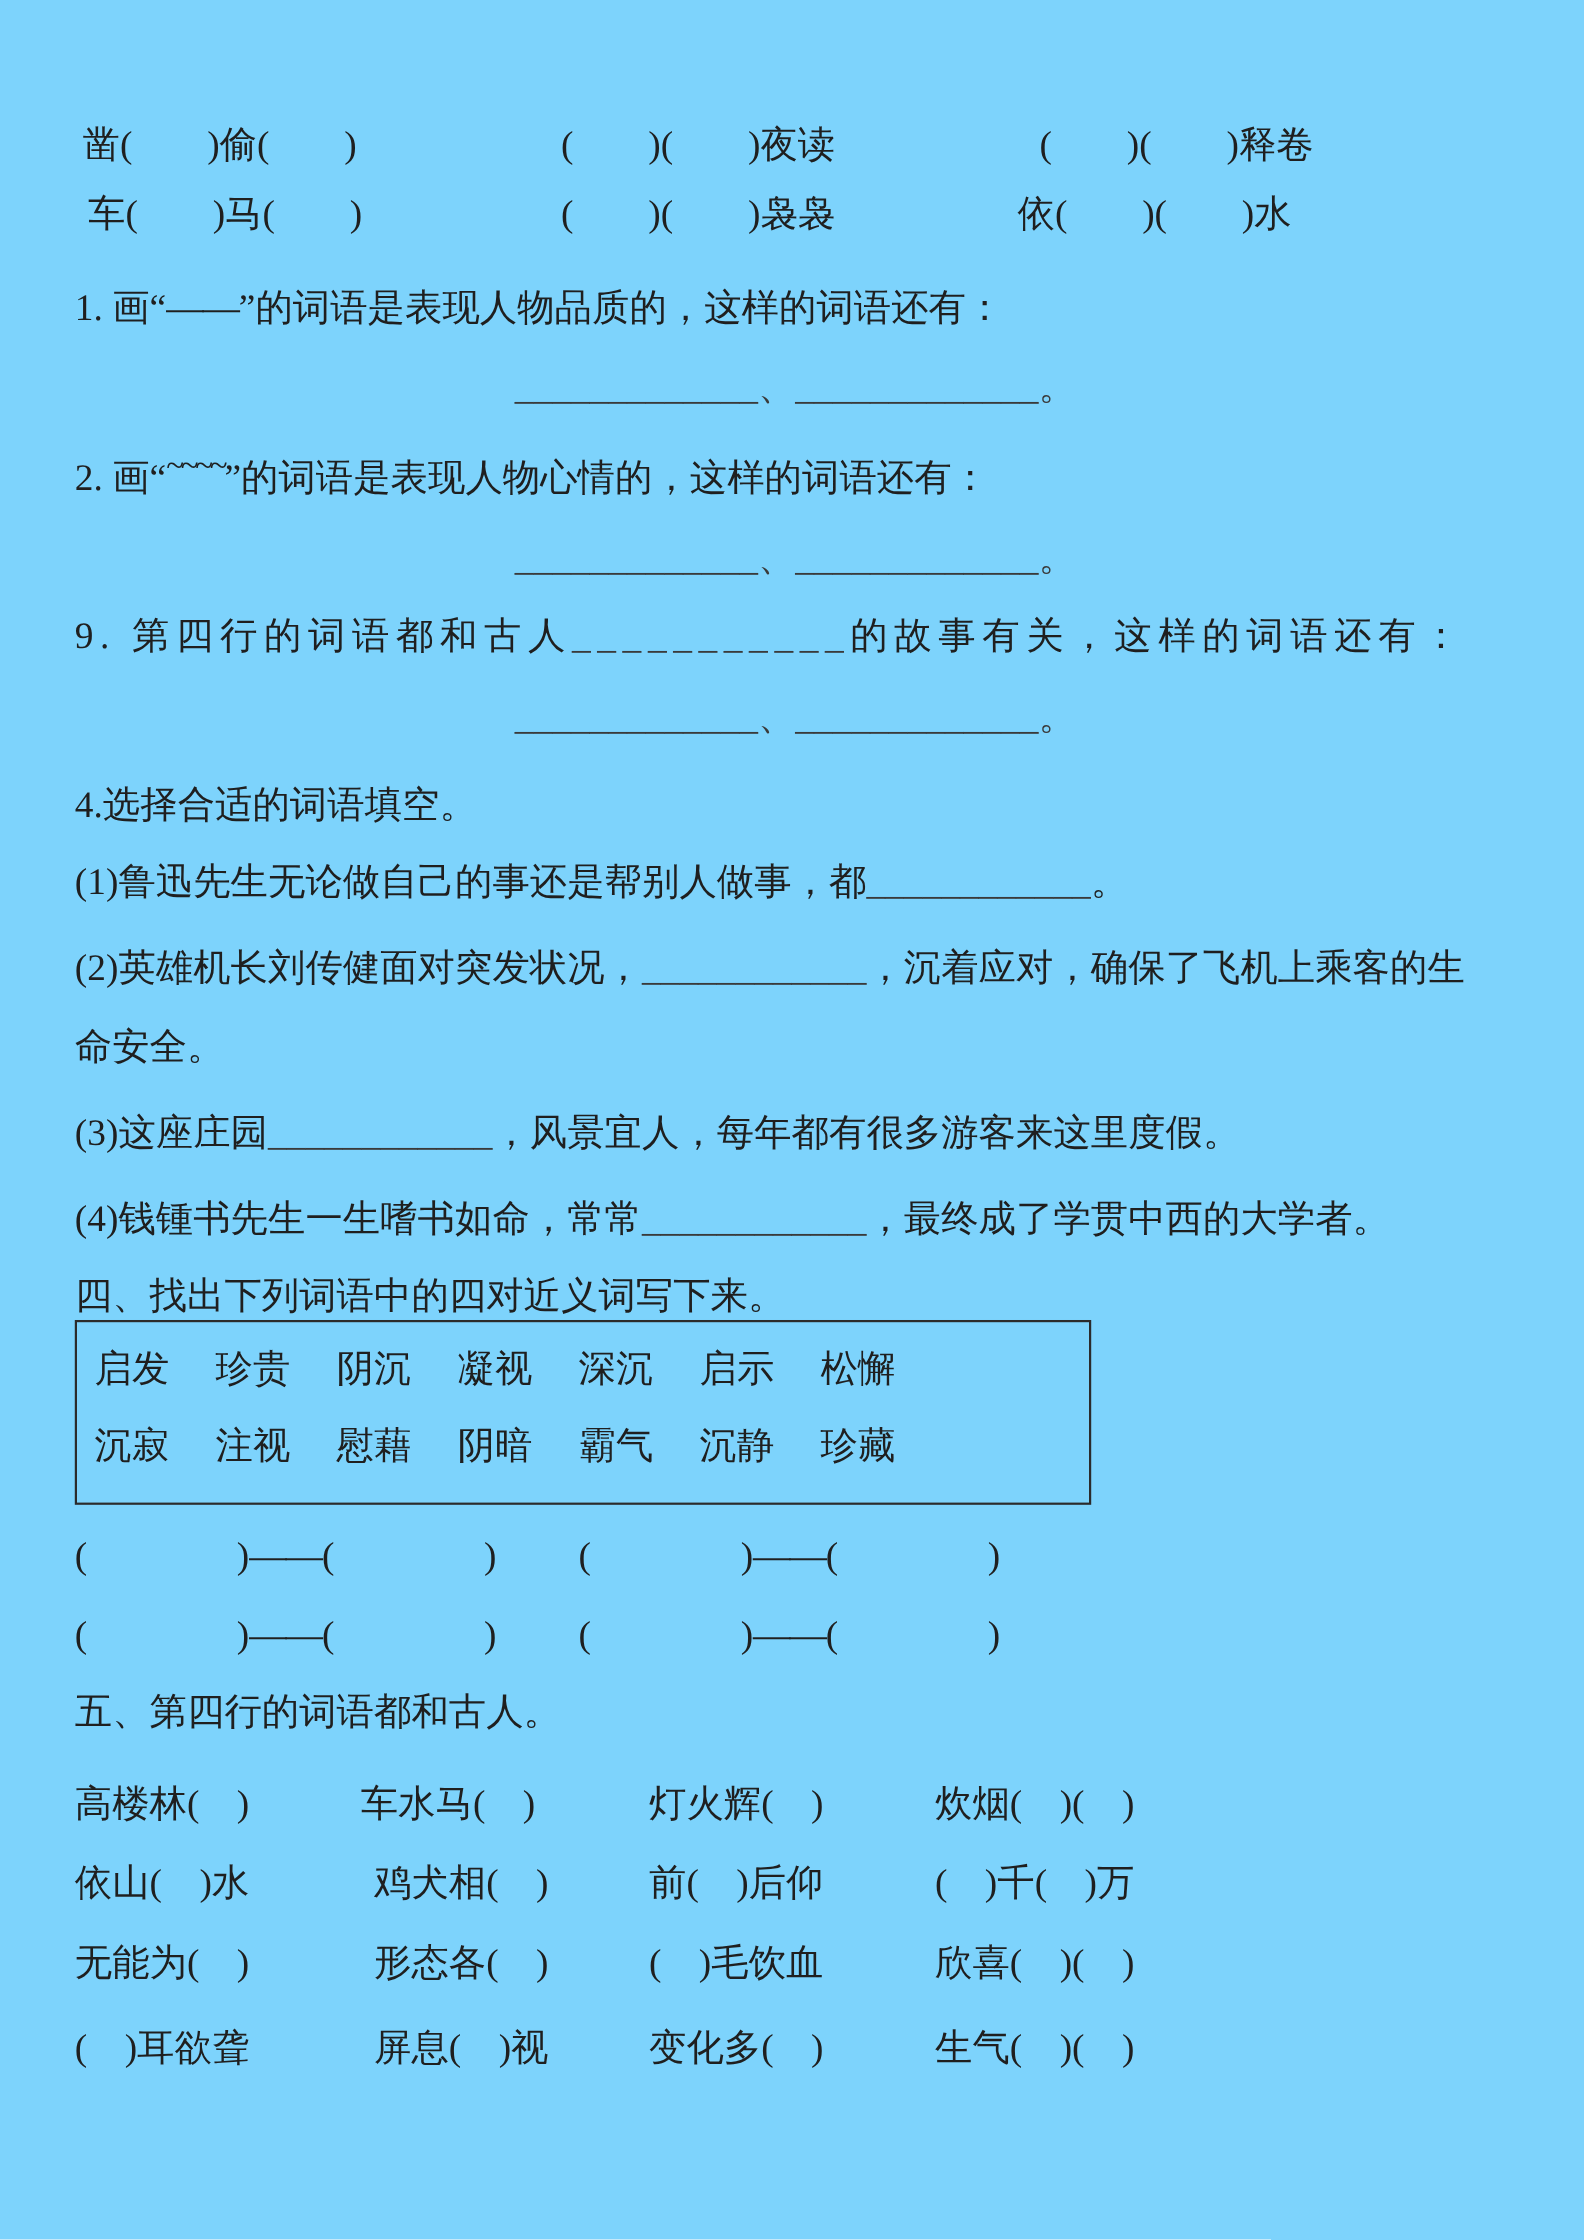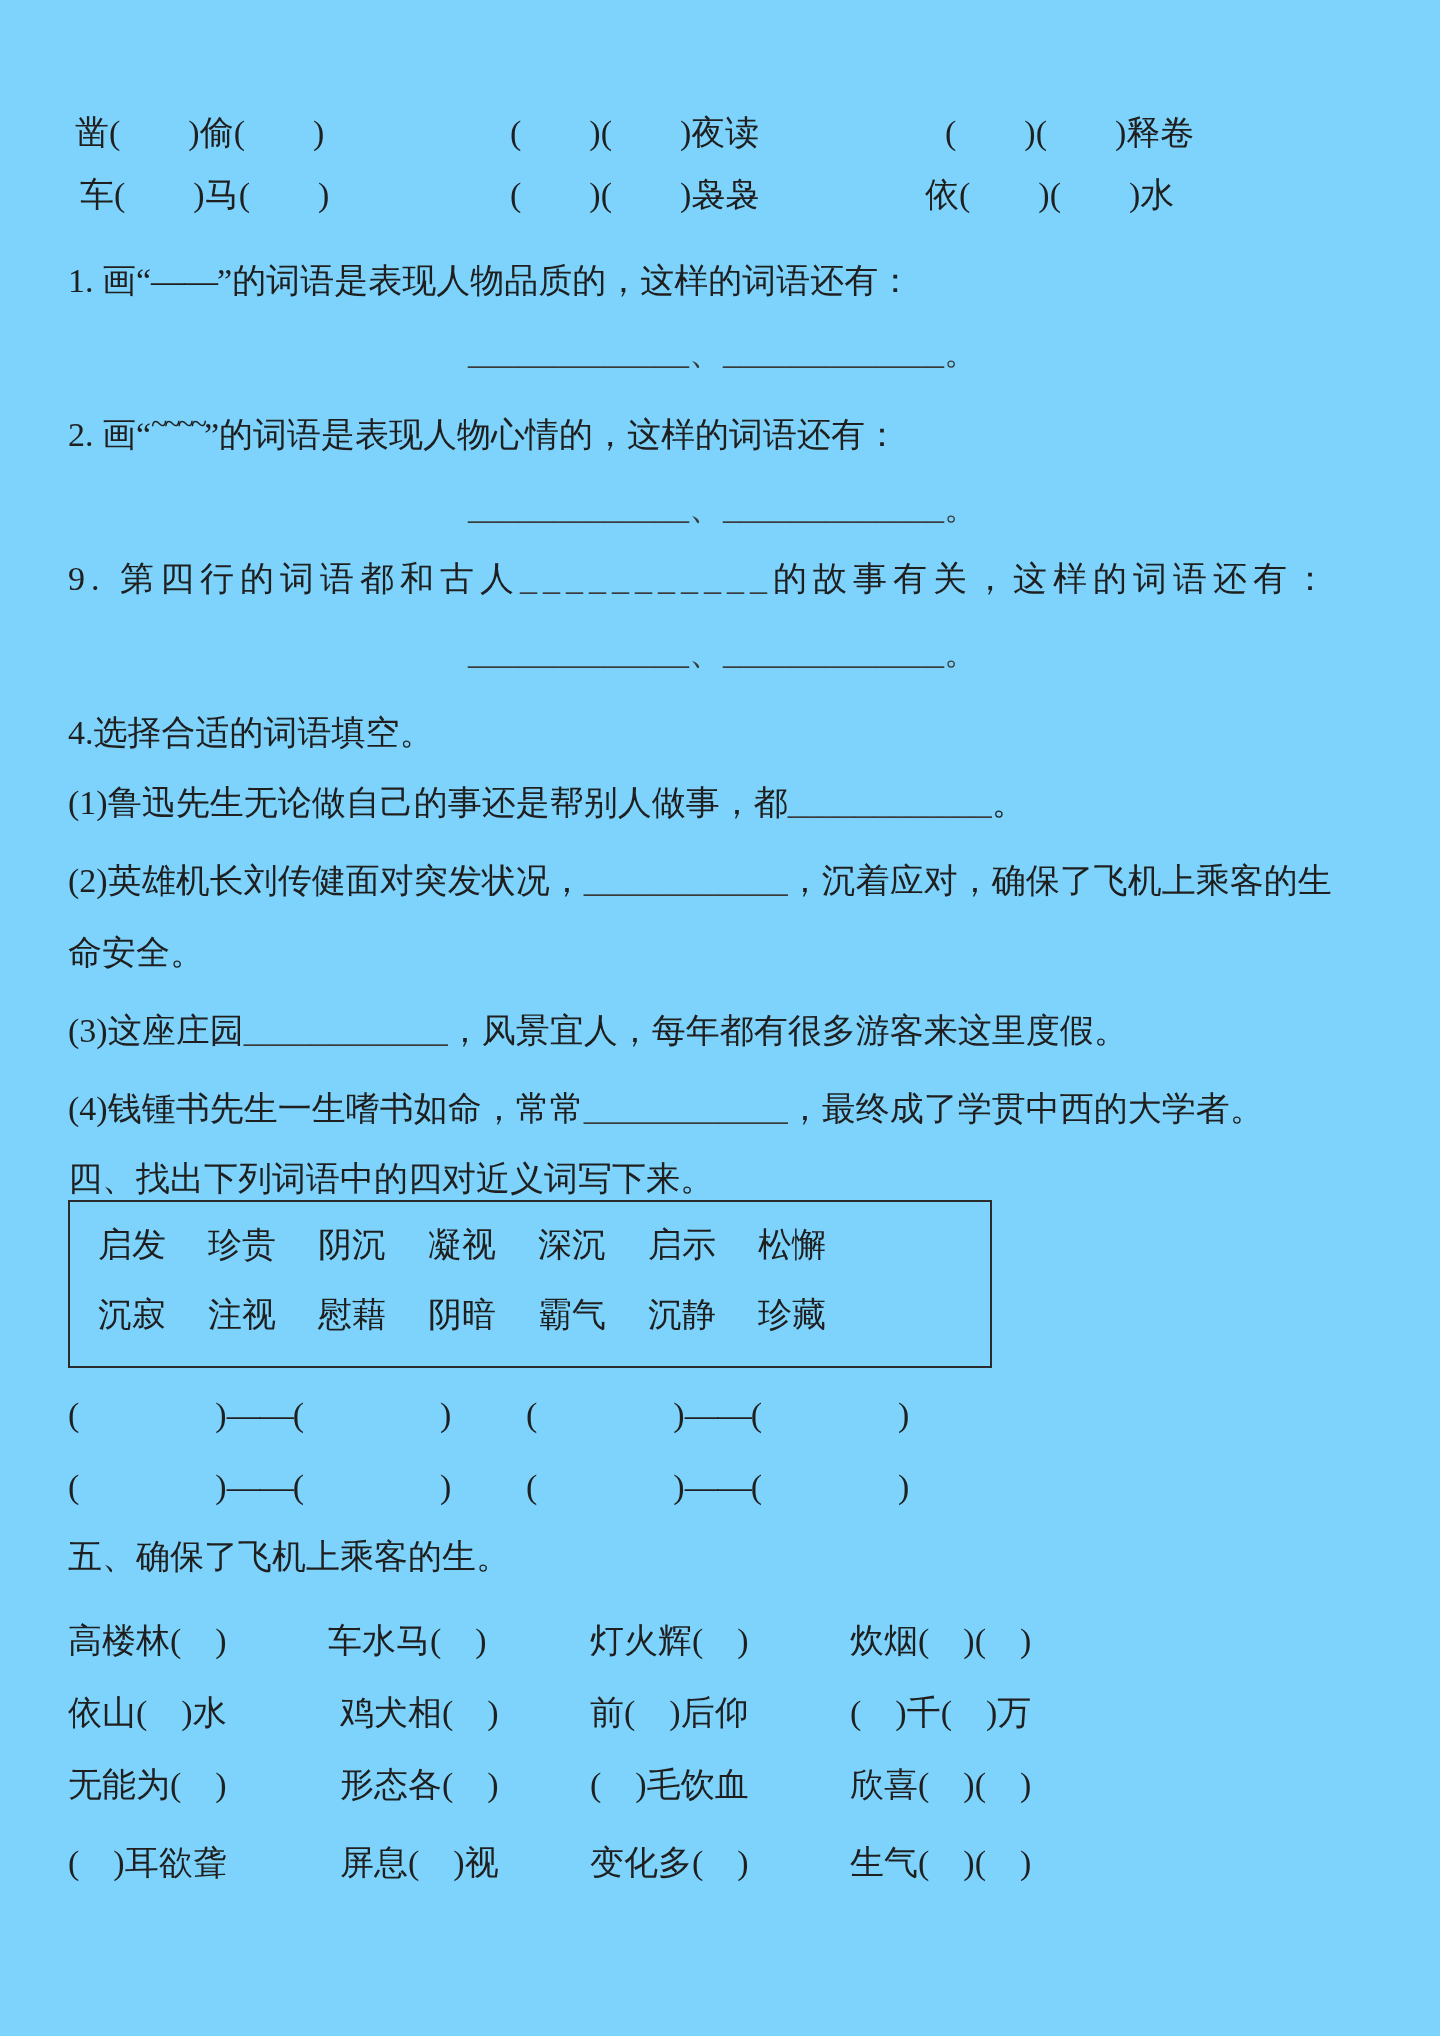--- a/index.html
+++ b/index.html
@@ -39,21 +39,21 @@
   }
   .dashmark { letter-spacing: -1px; }
   .bank-box {
     position: absolute;
     left: 68px;
     top: 1200px;
     width: 924px;
     height: 168px;
     border: 2px solid #2b2b2b;
     box-sizing: border-box;
-    padding: 20px 0 0 28px;
+    padding: 20px 0 0 16px;
   }
   .bank-row {
     display: flex;
     gap: 42px;
     height: 46px;
     line-height: 46px;
     margin-bottom: 24px;
   }
   .blankline { color: #3a3a3a; text-align: center; }
 </style>
@@ -132,21 +132,21 @@
 
   <div class="line" style="top:1392px">
     <span class="g" style="left:0"><span>(　　　　)</span><span class="dashmark">——</span><span>(　　　　)</span></span>
     <span class="g" style="left:458px"><span>(　　　　)</span><span class="dashmark">——</span><span>(　　　　)</span></span>
   </div>
   <div class="line" style="top:1464px">
     <span class="g" style="left:0"><span>(　　　　)</span><span class="dashmark">——</span><span>(　　　　)</span></span>
     <span class="g" style="left:458px"><span>(　　　　)</span><span class="dashmark">——</span><span>(　　　　)</span></span>
   </div>
 
-  <div class="line" style="top:1534px">五、确保了飞机上乘客的生。</div>
+  <div class="line" style="top:1534px">五、第四行的词语都和古人。</div>
 
   <div class="line" style="top:1618px">
     <span class="g" style="left:0">高楼林(　)</span>
     <span class="g" style="left:260px">车水马(　)</span>
     <span class="g" style="left:522px">灯火辉(　)</span>
     <span class="g" style="left:782px">炊烟(　)(　)</span>
   </div>
   <div class="line" style="top:1690px">
     <span class="g" style="left:0">依山(　)水</span>
     <span class="g" style="left:272px">鸡犬相(　)</span>

